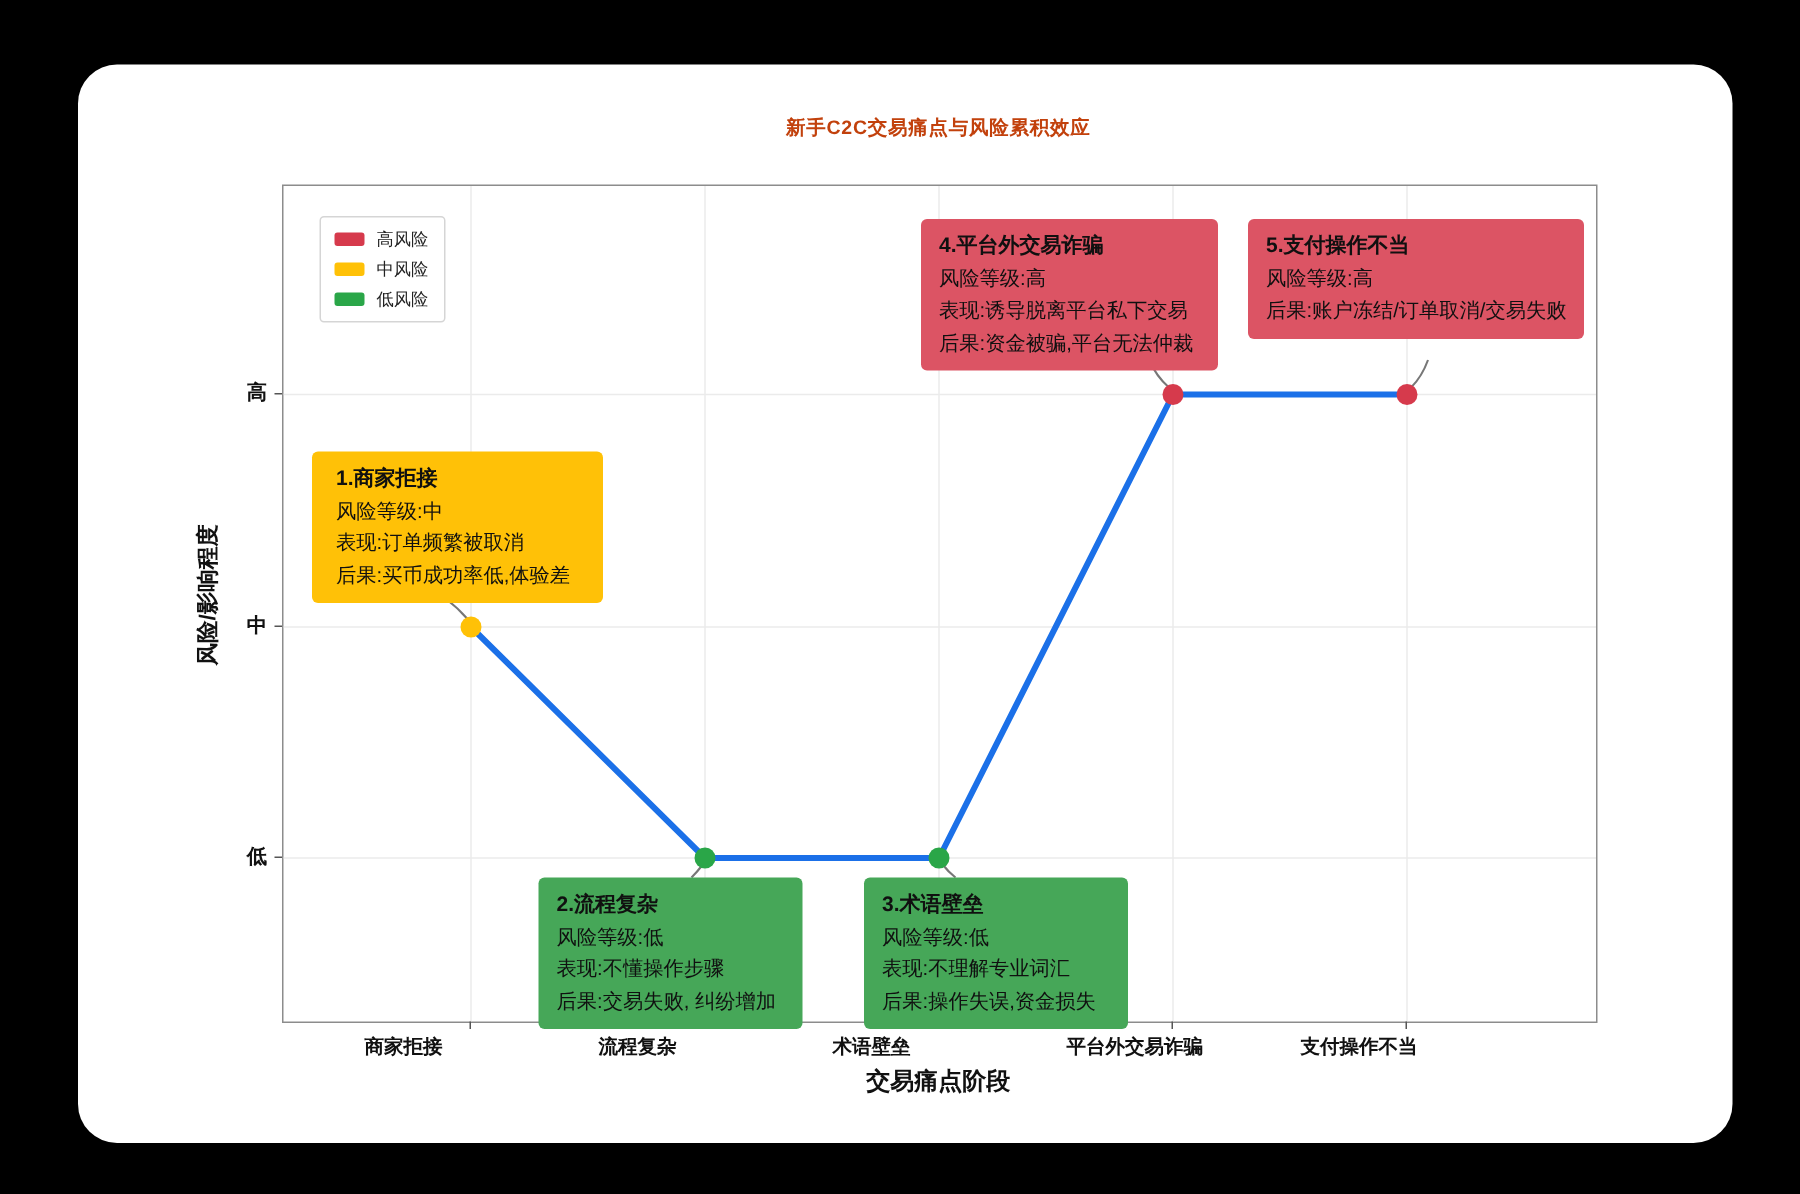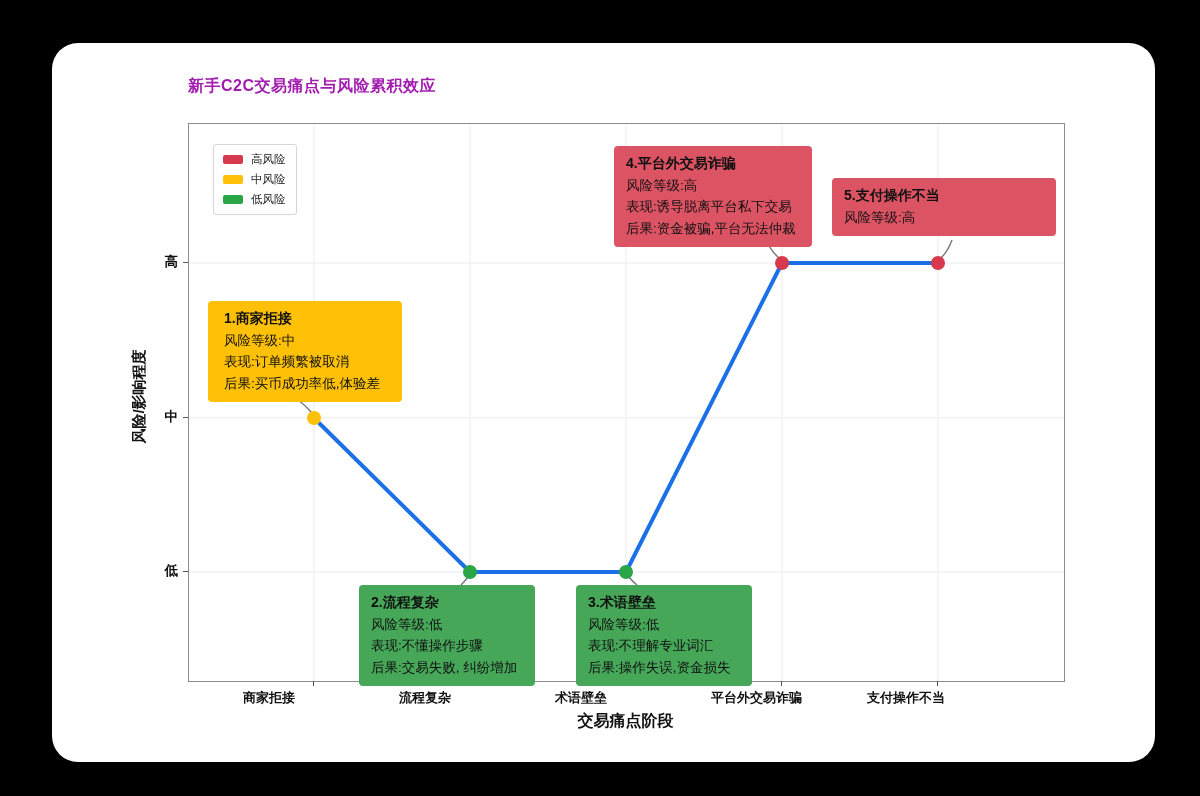--- a/index.html
+++ b/index.html
@@ -1,37 +1,37 @@
 <!DOCTYPE html>
 <html><head>
 <meta charset="utf-8">
 <style>
   html,body{margin:0;padding:0;background:#000;width:1200px;height:796px;
     font-family:"Liberation Sans","DejaVu Sans",sans-serif;-webkit-font-smoothing:antialiased;}
   .stage{position:relative;width:1200px;height:796px;background:#000;overflow:hidden;}
   .card{position:absolute;left:52px;top:43px;width:1103px;height:719px;background:#ffffff;border-radius:26px;}
-  .chart-title{position:absolute;left:136px;top:33px;width:875px;text-align:left;
-    font-size:16px;font-weight:bold;color:#a21caf;letter-spacing:0.5px;}
+  .chart-title{position:absolute;left:136px;top:33px;width:875px;text-align:center;
+    font-size:13px;font-weight:bold;color:#c2410c;letter-spacing:0.5px;}
   .plot{position:absolute;left:136px;top:80px;width:875px;height:557px;border:1px solid #8c8c8c;background:#fff;}
   .plot svg{position:absolute;left:0;top:0;}
   
   .legend{position:absolute;left:24px;top:20px;background:rgba(255,255,255,0.95);
     border:1px solid #d5d5d5;border-radius:3px;padding:7px 10px 7px 9px;display:flex;flex-direction:column;gap:5px;z-index:5;}
   .legend-row{display:flex;align-items:center;gap:8px;}
   .legend-swatch{width:20px;height:9px;border-radius:2px;display:inline-block;}
   .legend-label{font-size:11.5px;color:#222;white-space:nowrap;text-align:center;}
   
   .anno{position:absolute;border-radius:4px;padding:7px 12px 8px 12px;color:#101010;z-index:6;
     font-size:13.5px;line-height:21.5px;white-space:nowrap;}
   .anno .anno-title{font-weight:bold;font-size:14px;}
   .anno-1{left:19px;top:177px;width:166px;}
   .anno-2{left:170px;top:461px;width:152px;}
   .anno-3{left:387px;top:461px;width:152px;}
   .anno-4{left:425px;top:22px;width:174px;}
-  .anno-5{left:643px;top:22px;width:200px;margin-top:32px;}
+  .anno-5{left:643px;top:22px;width:200px;}
   
   .ytick{position:absolute;width:40px;text-align:right;font-size:13.5px;font-weight:bold;color:#111;}
   .xtick{position:absolute;width:140px;font-size:13px;font-weight:bold;color:#111;}
   .tickmark-y{position:absolute;width:5px;height:1px;background:#555;}
   .tickmark-x{position:absolute;width:1px;height:5px;background:#555;}
   .xlabel{position:absolute;left:136px;top:668px;width:875px;text-align:center;
     font-size:16px;font-weight:bold;color:#111;}
   .ylabel{position:absolute;left:22px;top:344px;width:130px;text-align:center;
     font-size:15px;font-weight:bold;color:#111;transform:rotate(-90deg);transform-origin:center;}
 </style>
@@ -107,20 +107,21 @@
       </div>
       <div class="anno anno-4" style="background: rgb(220, 84, 100);">
         <div class="anno-title">4.平台外交易诈骗</div>
         <div>风险等级:高</div>
         <div>表现:诱导脱离平台私下交易</div>
         <div>后果:资金被骗,平台无法仲裁</div>
       </div>
       <div class="anno anno-5" style="background: rgb(220, 84, 100);">
         <div class="anno-title">5.支付操作不当</div>
         <div>风险等级:高</div>
+        <div>后果:账户冻结/订单取消/交易失败</div>
       </div>
     </div>
 
     <div id="ytick-container">
         <div class="ytick" style="left: 86px; top: 210px;">高</div>
         <div class="tickmark-y" style="left: 131px; top: 219px;"></div>
         <div class="ytick" style="left: 86px; top: 365px;">中</div>
         <div class="tickmark-y" style="left: 131px; top: 374px;"></div>
         <div class="ytick" style="left: 86px; top: 519px;">低</div>
         <div class="tickmark-y" style="left: 131px; top: 528px;"></div>

